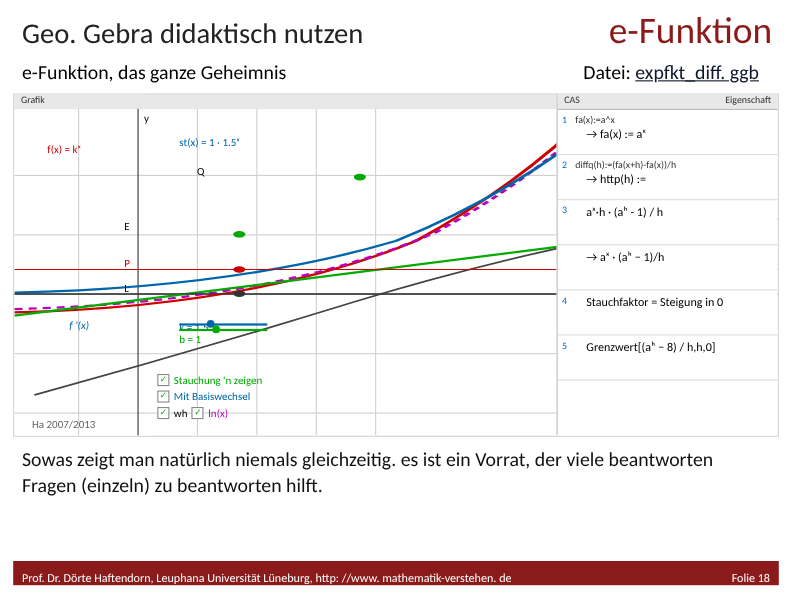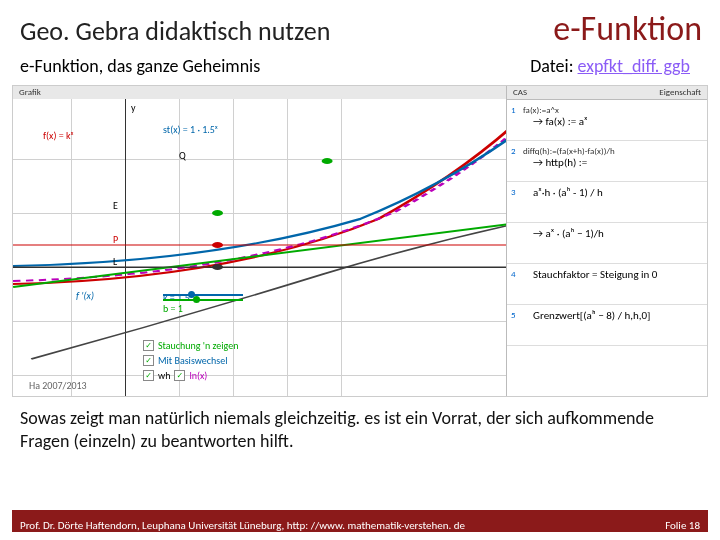--- a/index.html
+++ b/index.html
@@ -2,21 +2,21 @@
 <html><head>
 <meta charset="utf-8">
 <style>
   body{margin:0;font-family:Calibri,Arial,sans-serif;background:#fff;width:720px;height:540px;position:relative;overflow:hidden;color:#000}
   .slide{position:absolute;inset:0}
   .top{display:flex;justify-content:space-between;align-items:baseline;padding:8px 18px 0 20px}
   .breadcrumb{font-size:26px;color:#222}
   .title{font-size:34px;color:#8b1a1a}
   .sub{display:flex;justify-content:space-between;padding:6px 30px 4px 20px;font-size:18px}
   .file{color:#000}
-  .file a{color:#8b5cf6;text-decoration:underline}
+  .file a{color:#0f172a;text-decoration:underline}
   
   .gg{position:relative;margin:4px 12px 0 12px;height:310px;border:1px solid #ccc;background:linear-gradient(#f8f8f8,#fff);font-size:10px;overflow:hidden}
   .col{position:absolute;top:0;bottom:0;border-right:1px solid #bbb;background:#fff}
   .algebra{left:0;width:112px;padding:14px 4px 0 6px;line-height:1.35}
   .algebra .hdr{position:absolute;top:0;left:0;right:0;height:13px;background:#e8e8e8;border-bottom:1px solid #bbb;font-size:9px;padding-left:14px;color:#333}
   .algebra div{white-space:nowrap}
   .grafik{left:112px;right:200px;border-right:1px solid #bbb}
   .grafik .hdr{position:absolute;top:0;left:0;right:0;height:13px;background:#e8e8e8;border-bottom:1px solid #bbb;font-size:9px;padding-left:6px;color:#333}
   .plot{position:absolute;top:13px;left:0;right:0;bottom:0;background:#fff}
   .grid-v{position:absolute;top:0;bottom:0;width:1px;background:#d0d0d0}
@@ -107,21 +107,21 @@
           <circle cx="112" cy="168" r="3" fill="#333"></circle>
         </svg>
         <div class="lbl red" style="left:30px;top:30px">f(x) = kˣ</div>
         <div class="lbl blu" style="left:150px;top:24px">st(x) = 1 · 1.5ˣ</div>
         <div class="lbl" style="left:100px;top:100px">E</div>
         <div class="lbl" style="left:166px;top:50px">Q</div>
         <div class="lbl" style="left:100px;top:134px;color:#c00">P</div>
         <div class="lbl" style="left:100px;top:156px">L</div>
         <div class="lbl" style="left:118px;top:2px">y</div>
         <div class="lbl" style="right:8px;top:156px">x</div>
-        <div class="lbl blu" style="left:63px;top:190px;font-style:italic">f '(x)</div>
+        <div class="lbl blu" style="left:50px;top:190px;font-style:italic">f '(x)</div>
 
         <div style="position:absolute;left:150px;top:192px">
           <div class="lbl blu">k = 1.5</div>
           <div style="width:80px;height:2px;background:#06a;margin-top:3px;position:relative">
               <span style="position:absolute;left:25px;top:-3px;width:7px;height:7px;background:#06a;border-radius:50%"></span>
             </div>
           <div class="lbl grn" style="margin-top:6px">b = 1</div>
           <div style="width:80px;height:2px;background:#0a0;margin-top:3px;position:relative">
               <span style="position:absolute;left:30px;top:-3px;width:7px;height:7px;background:#0a0;border-radius:50%"></span>
             </div>
@@ -205,19 +205,19 @@
           <div class="cas-row">
             <div class="cas-n">5</div>
             <div class="cas-body">
               <div class="cas-out">Grenzwert[(aʰ − 8) / h,h,0]</div>
             </div>
           </div>
         </div>
     </div>
   </div>
 
-  <div class="caption">Sowas zeigt man natürlich niemals gleichzeitig. es ist ein Vorrat, der sich aufkommende Fragen (einzeln) zu beantworten hilft.</div>
+  <div class="caption">Sowas zeigt man natürlich niemals gleichzeitig. es ist ein Vorrat, der viele beantworten Fragen (einzeln) zu beantworten hilft.</div>
 
   <div class="footer">
     <span>Prof. Dr. Dörte Haftendorn, Leuphana Universität Lüneburg,  http: //www. mathematik-verstehen. de</span>
     <span>Folie 18</span>
   </div>
 </div>
 
 </body></html>

